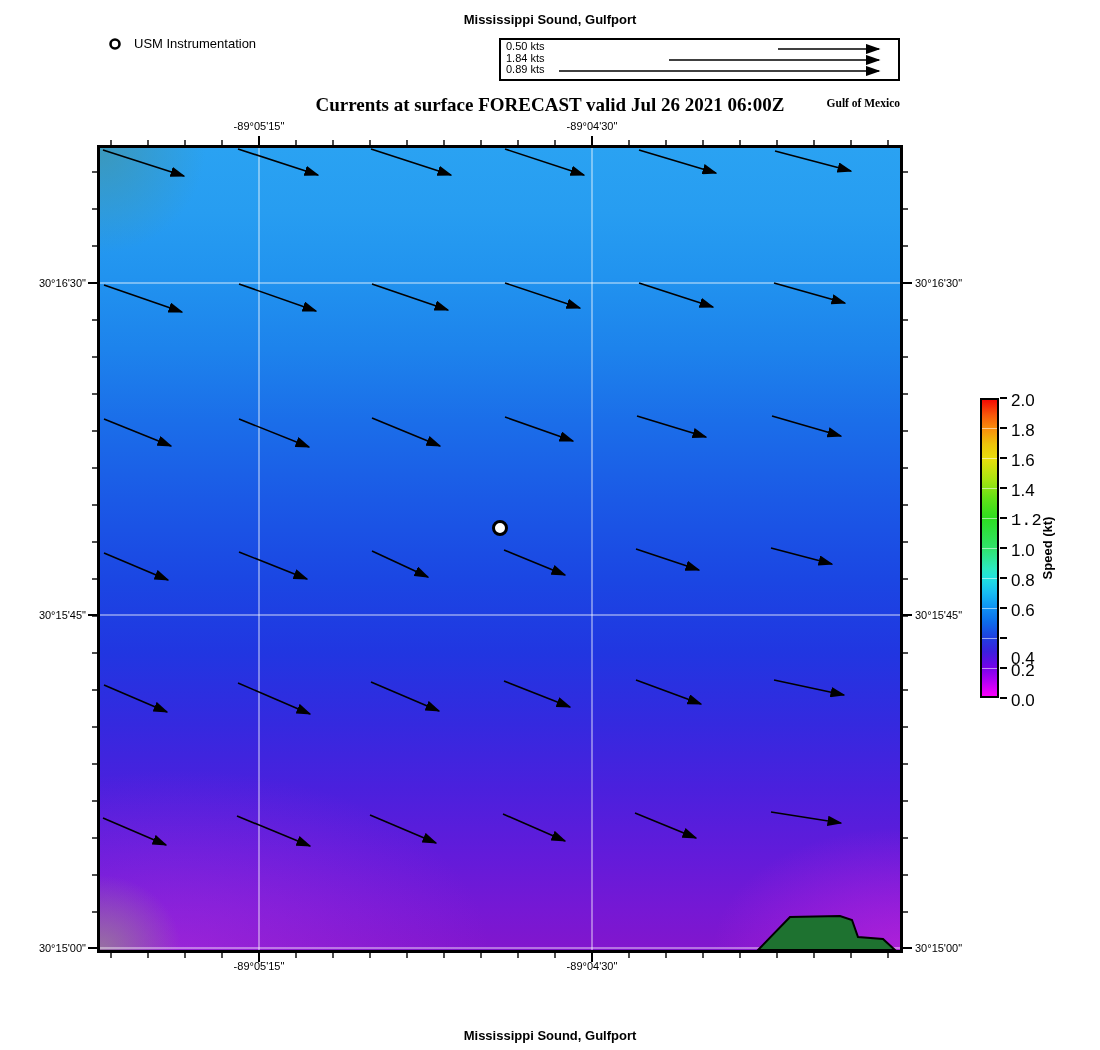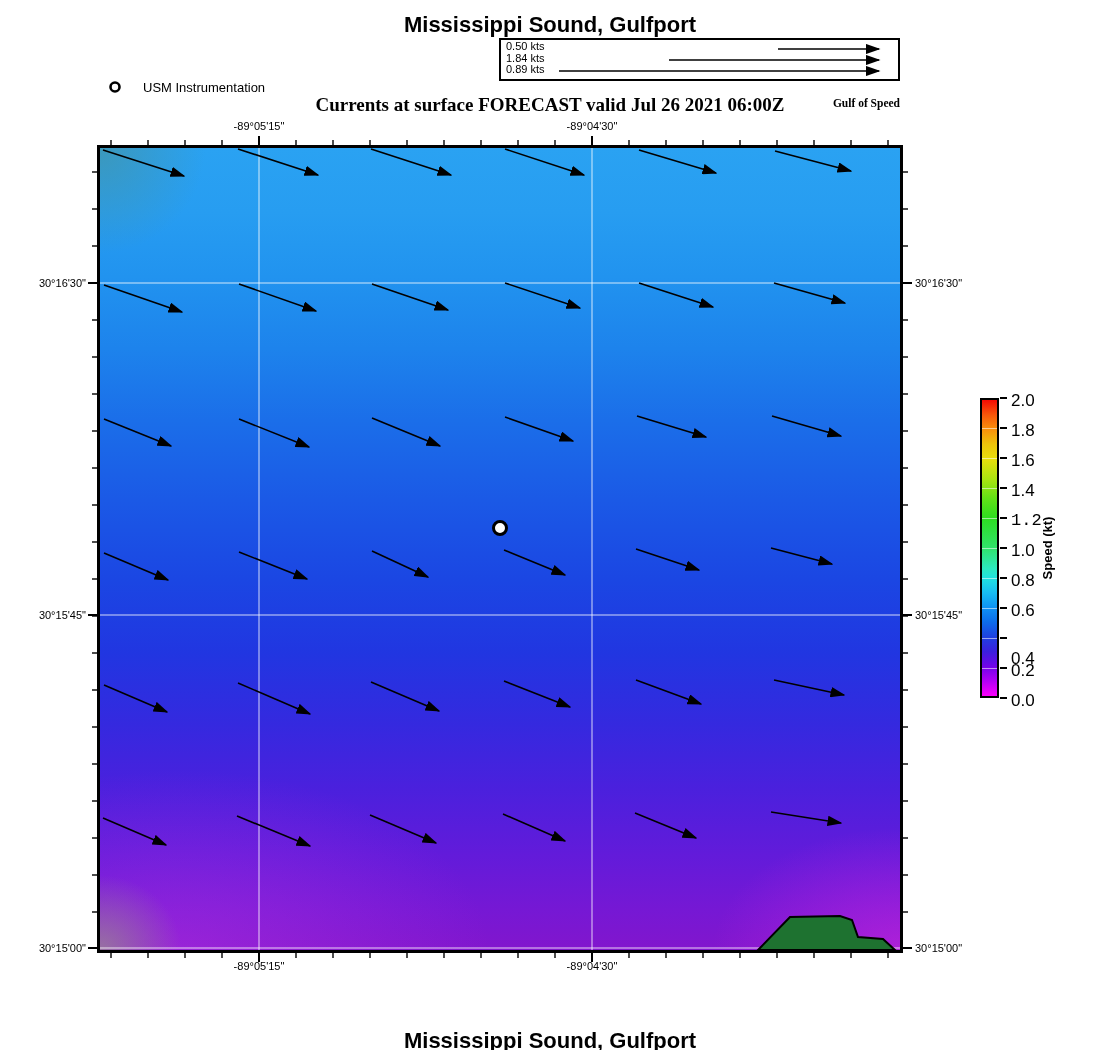--- a/index.html
+++ b/index.html
@@ -1,23 +1,23 @@
 <!DOCTYPE html>
 <html><head>
 <meta charset="utf-8">
 <style>
   html,body{margin:0;padding:0;background:#fff;}
   #canvas{position:relative;width:1100px;height:1050px;background:#fff;overflow:hidden;
           font-family:"Liberation Sans",sans-serif;}
   .abs{position:absolute;}
-  .title{font-size:22px;font-weight:bold;color:#000;white-space:nowrap;}
+  .title{font-size:13px;font-weight:bold;color:#000;white-space:nowrap;}
   .center{left:50%;transform:translateX(-50%);}
   .subtitle{font-family:"Liberation Serif",serif;font-size:19px;font-weight:bold;white-space:nowrap;}
   .gulf{font-family:"Liberation Serif",serif;font-size:11.5px;font-weight:bold;white-space:nowrap;}
-  .usm-legend{left:108px;top:36px;display:flex;align-items:flex-start;gap:21px;margin-top:44px;}
+  .usm-legend{left:108px;top:36px;display:flex;align-items:center;gap:12px;}
   .usm-legend span{font-size:13px;font-weight:500;}
   #scalebox{left:499px;top:38px;width:397px;height:39px;border:2px solid #000;}
   #scale-labels{position:absolute;left:5px;top:1px;}
   #scale-labels div{font-size:11px;line-height:11.5px;white-space:nowrap;}
   #scale-arrows{position:absolute;left:0;top:0;}
   #map-bg{left:100px;top:148px;width:800px;height:802px;
     background:
       radial-gradient(170px 170px at 0% 0%, rgba(62,150,178,0.85), rgba(62,150,178,0) 62%),
       radial-gradient(120px 110px at 0% 100%, rgba(152,128,152,0.85), rgba(152,128,152,0) 68%),
       radial-gradient(430px 250px at 10% 100%, rgba(188,55,230,0.40), rgba(188,55,230,0) 72%),
@@ -60,21 +60,21 @@
         </marker>
       </defs>
     <line x1="277" y1="9" x2="378" y2="9" stroke="#000" stroke-width="1.6" marker-end="url(#ah2)"></line>
         <line x1="168" y1="20" x2="378" y2="20" stroke="#000" stroke-width="1.6" marker-end="url(#ah2)"></line>
         <line x1="58" y1="31" x2="378" y2="31" stroke="#000" stroke-width="1.6" marker-end="url(#ah2)"></line>
       </svg>
   </div>
 
   <div class="abs subtitle center" style="top:94px;">Currents at surface FORECAST valid Jul 26 2021 06:00Z</div>
 
-  <div class="abs gulf" style="right:200px;top:97px;">Gulf of Speed</div>
+  <div class="abs gulf" style="right:200px;top:97px;">Gulf of Mexico</div>
 
   <div class="abs" id="map-bg"></div>
 
   <svg class="abs" id="overlay" width="1100" height="1050">
     <defs>
       <marker id="ah" viewBox="0 0 10 7" markerWidth="15" markerHeight="10.5" refX="9" refY="3.5" orient="auto" markerUnits="userSpaceOnUse">
         <path d="M0,0 L10,3.5 L0,7 z" fill="#000"></path>
       </marker>
     </defs>
   <line x1="259" y1="148" x2="259" y2="950" stroke="rgba(255,255,255,0.8)" stroke-width="1"></line>

